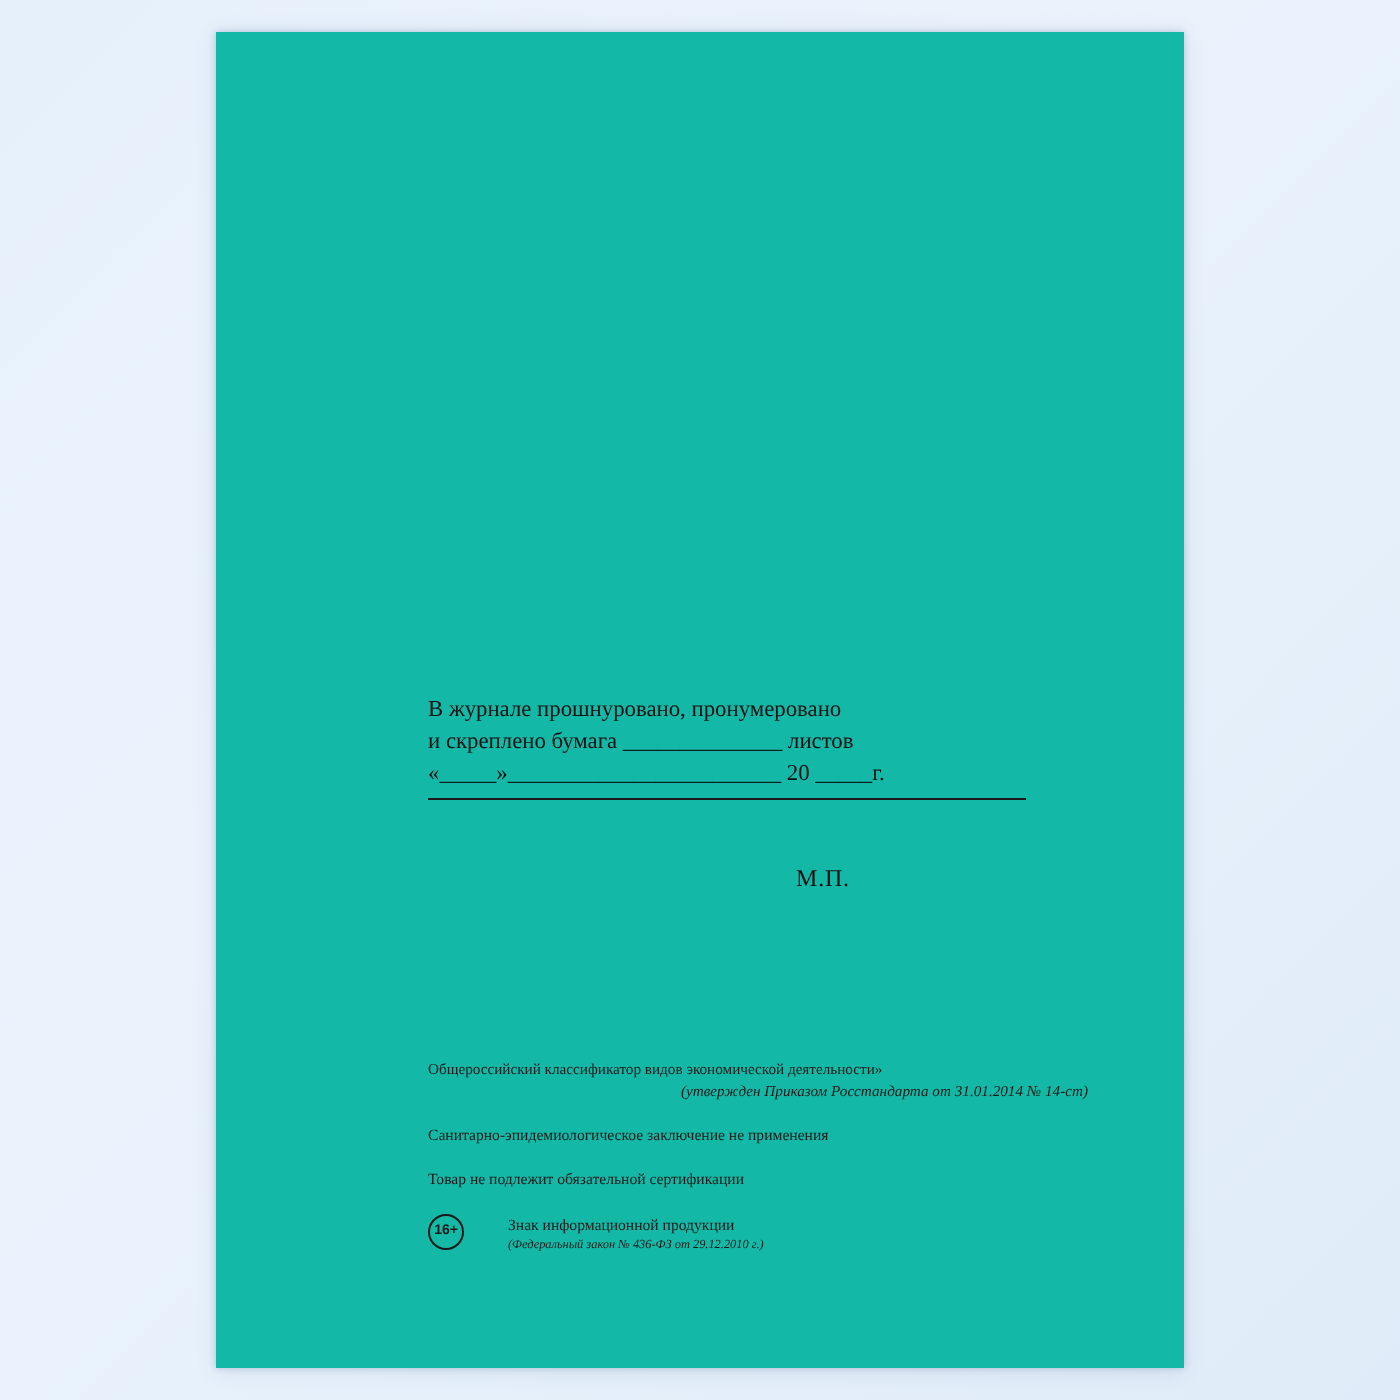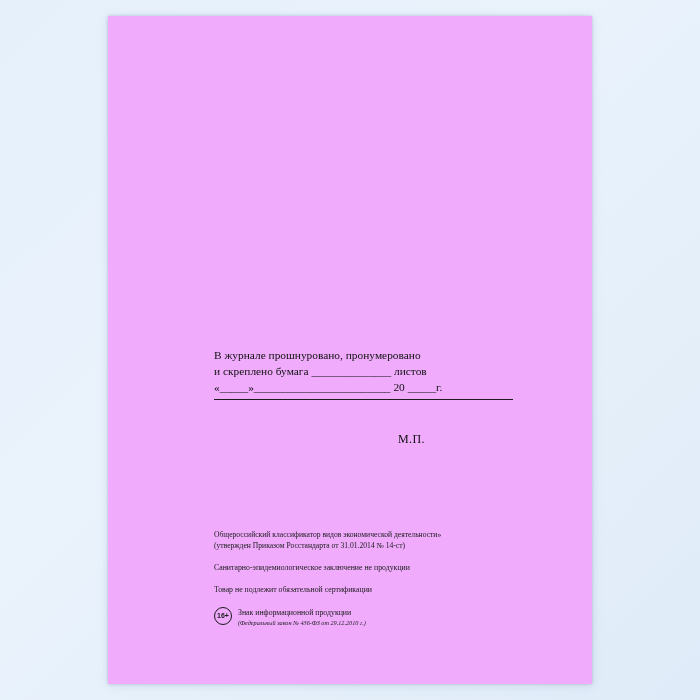--- a/index.html
+++ b/index.html
@@ -17,21 +17,21 @@
     position: absolute;
     inset: 0;
     background: linear-gradient(135deg, #e6f0fb 0%, #eaf3fc 40%, #dfebf8 100%);
   }
   .page-sheet {
     position: absolute;
     left: 108px;
     top: 16px;
     width: 484px;
     height: 668px;
-    background: #f0abfc;
+    background: #14b8a6;
     box-shadow: 0 0 3px rgba(70,100,140,0.28), 0 1px 10px rgba(70,100,140,0.14);
   }
   .doc-body {
     position: absolute;
     left: 0;
     top: 0;
     width: 100%;
     height: 100%;
   }
 
@@ -70,29 +70,31 @@
     top: 513px;
     width: 330px;
     color: #1a1a1a;
   }
   .legal-para {
     font-size: 7.6px;
     line-height: 1.5;
     margin-bottom: 11px;
   }
   .legal-para .ital {
+    font-style: italic;
+    text-align: right;
   }
   .legal-single {
     font-size: 7.8px;
     margin-bottom: 13px;
   }
   .age-row {
     display: flex;
     align-items: flex-start;
-    gap: 6px;
+    gap: 22px;
     margin-top: 3px;
   }
   .age-badge {
     flex: 0 0 auto;
     width: 16px;
     height: 16px;
     border: 1.1px solid #1a1a1a;
     border-radius: 50%;
     display: flex;
     align-items: center;
@@ -132,21 +134,21 @@
       <div class="cert-rule"></div>
     </div>
 
     <div class="mp">М.П.</div>
 
     <div class="legal-block">
       <div class="legal-para">
         <div>Общероссийский классификатор видов экономической деятельности»</div>
         <div class="ital">(утвержден Приказом Росстандарта от 31.01.2014 № 14-ст)</div>
       </div>
-      <div class="legal-single">Санитарно-эпидемиологическое заключение не продукции</div>
+      <div class="legal-single">Санитарно-эпидемиологическое заключение не применения</div>
       <div class="legal-single">Товар не подлежит обязательной сертификации</div>
 
       <div class="age-row">
         <div class="age-badge">16+</div>
         <div class="age-text-wrap">
           <div class="age-title">Знак информационной продукции</div>
           <div class="age-sub">(Федеральный закон № 436-ФЗ от 29.12.2010 г.)</div>
         </div>
       </div>
     </div>

